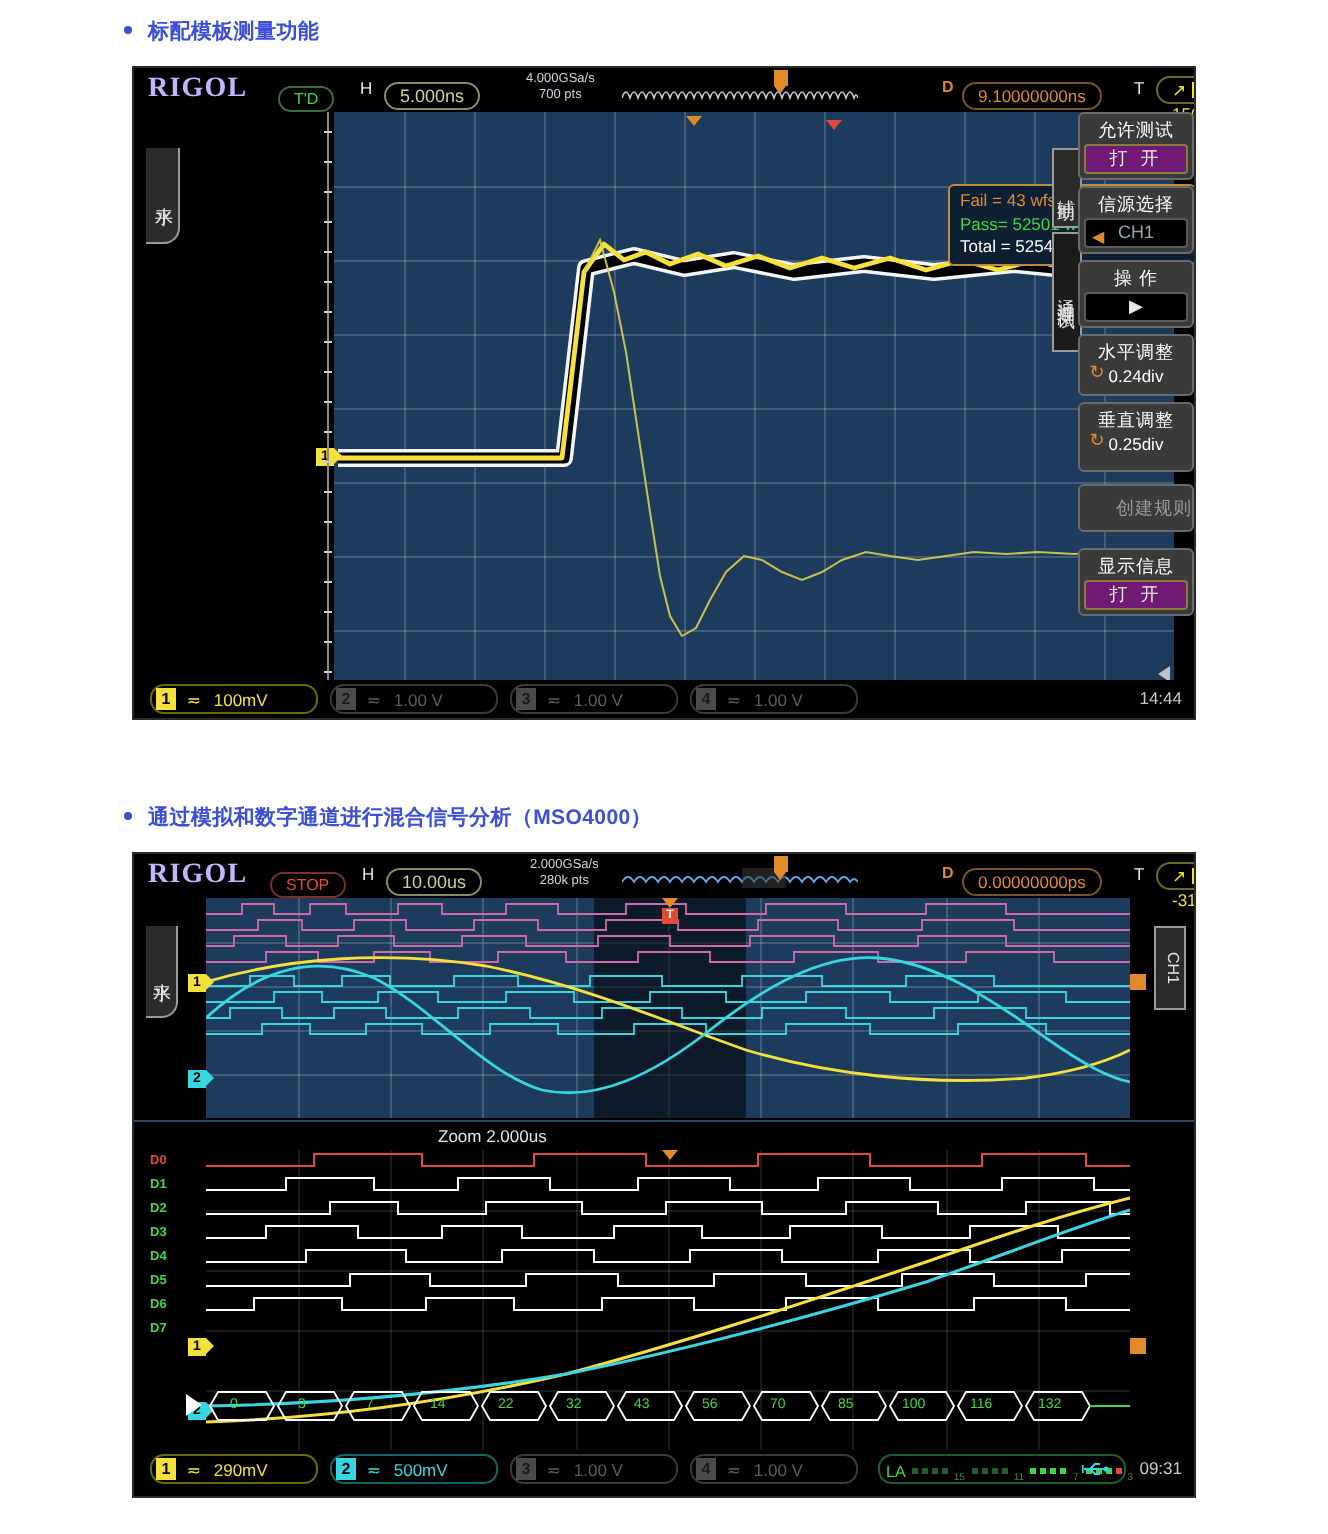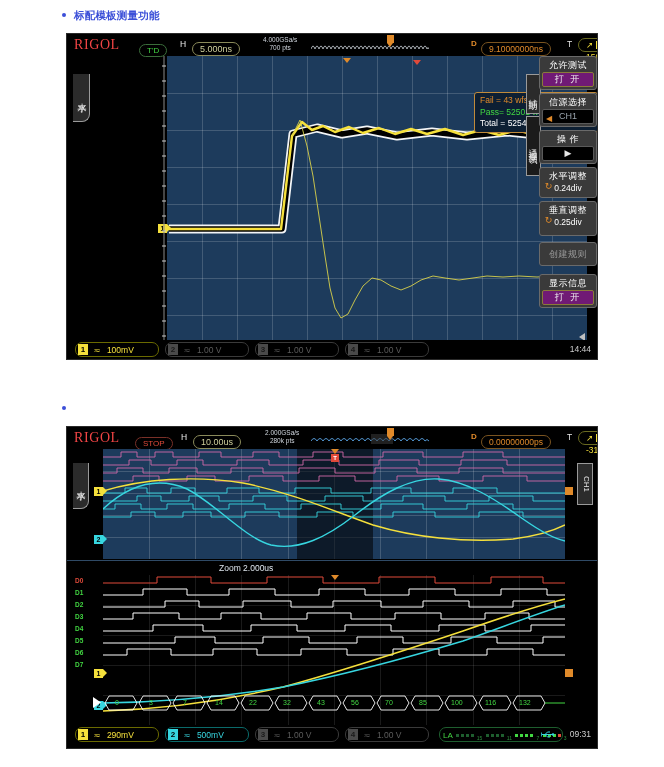--- a/index.html
+++ b/index.html
@@ -26,21 +26,21 @@
     position:absolute;background:#000;border:1px solid #2a2a2a;
     box-sizing:border-box;overflow:hidden;
   }
   #scope1{left:66px;top:33px;width:532px;height:327px;}
   #scope2{left:66px;top:426px;width:532px;height:323px;}
 
   
   .topbar{position:relative;height:21px;background:#000;color:#d8d8d8;}
   .rigol{
     position:absolute;left:7px;top:3px;font-family:"Liberation Serif",serif;
-    font-weight:normal;font-size:14px;color:#ef4444;letter-spacing:.6px;
+    font-weight:bold;font-size:14px;color:#c4b5fd;letter-spacing:.6px;
   }
   .pill{
     display:inline-block;border:1px solid #8a8a5a;border-radius:8px;
     padding:0 7px;font-size:8px;line-height:11px;height:11px;
     color:#cfcf9c;background:transparent;
   }
   .pill.green{color:#42d742;border-color:#3a6d3a;}
   .pill.red{color:#e04a3a;border-color:#7a3028;}
   .pill.orange{color:#e08a2a;border-color:#7a5420;}
   .tb-status{position:absolute;left:72px;top:5px;}
@@ -92,21 +92,21 @@
     border:1px solid #6a6a6a;border-radius:3px;
     color:#e8e8e8;font-size:9px;text-align:center;
     padding:2px 0 0 0;box-sizing:border-box;
   }
   .mtitle{font-size:9px;color:#ffffff;line-height:12px;letter-spacing:.5px;}
   .mval{
     margin:1px 2px 2px 2px;background:#701a75;border:1px solid #8a7a3a;border-radius:2px;
     color:#f0f0f0;font-size:9px;line-height:13px;letter-spacing:2px;
   }
   .mval.dark{background:#000;border-color:#5a5a5a;}
-  .mitem.flat{background:#3a3a3a;padding:5px 0;color:#9a9a9a;}
+  .mitem.flat{background:#3a3a3a;padding:5px 0;color:#9a9a9a;text-align:right;}
   .mknob{
     position:absolute;left:4px;top:13px;width:9px;height:9px;
     color:#e08a2a;font-size:9px;line-height:9px;
   }
   .mknobval{color:#ffffff;font-size:8.5px;line-height:13px;padding-bottom:2px;}
   .mleftarrow{color:#e08a2a;font-size:8px;position:absolute;left:4px;top:15px;}
 
   
   .chbar{position:absolute;left:0;right:0;height:20px;background:#000;}
   .chbox{
@@ -374,21 +374,21 @@
       <div class="chbox off" style="left:278px;width:84px;">
         <span class="badge">4</span>
         <span>≂</span>
         <span style="margin-left:4px;">1.00 V</span>
       </div>
       <div class="clock">14:44</div>
     </div>
   </div>
 
   <div class="caption" style="left:62px;top:402px;">
-    <span class="bullet"></span>
+    <span class="bullet"></span><span>通过模拟和数字通道进行混合信号分析（MSO4000）</span>
   </div>
 
   <div class="scope" id="scope2">
 
     <div class="topbar">
       <div class="rigol">RIGOL</div>
       <div class="tb-status" style="left:68px;">
         <span class="pill red">STOP</span>
       </div>
       <div class="tb-h" style="left:114px;">H</div>

